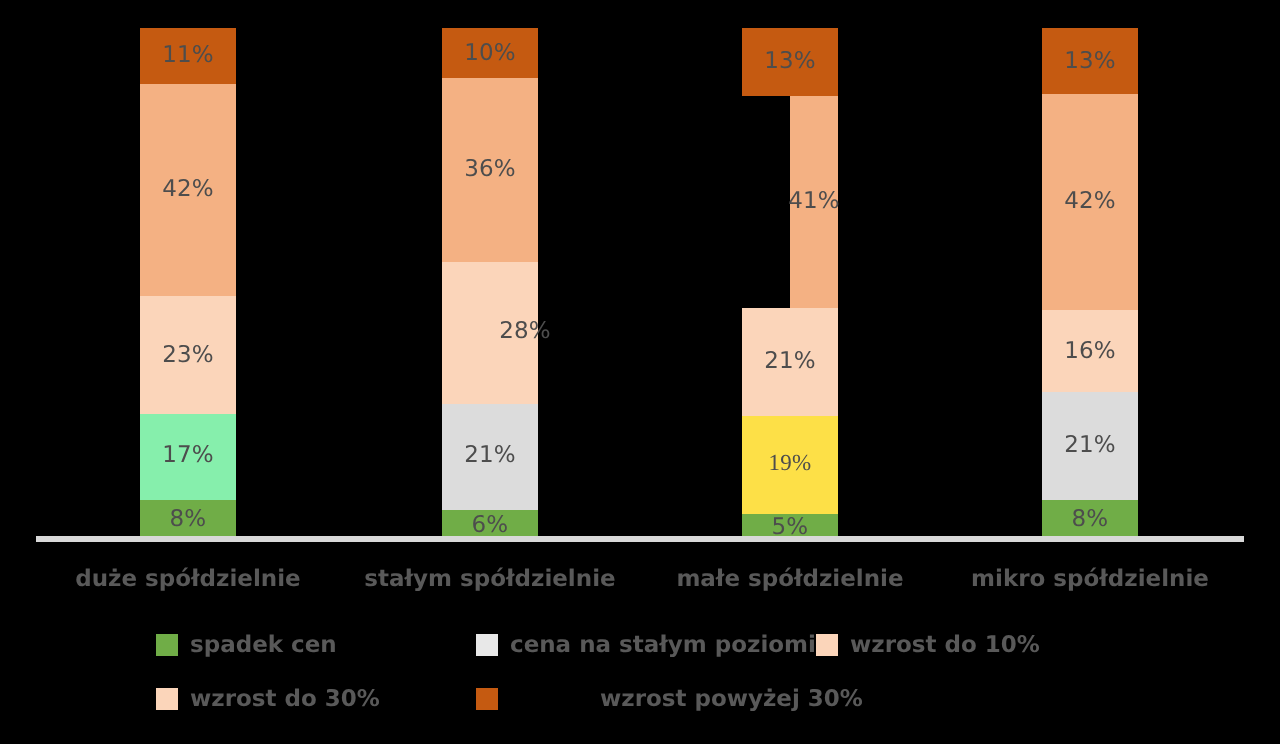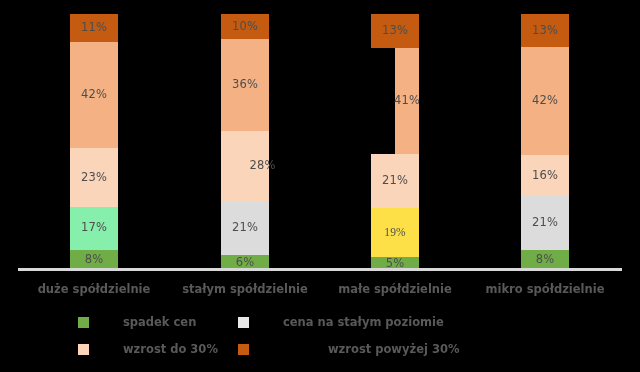--- a/index.html
+++ b/index.html
@@ -80,21 +80,20 @@
     width: 11px;
     height: 11px;
     margin-right: 6px;
     flex: 0 0 auto;
   }
   .legend-text {
     font-size: 11.5px;
     color: #595959;
     font-weight: 700;
     line-height: 1;
-    margin-left: 28px;
   }
 </style>
 </head>
 <body>
 
 <div id="chart-root">
 
   <div class="plot-area">
 
     <div class="bar-group" style="left:70px; height:256px;">
@@ -183,20 +182,24 @@
     <div class="legend-item" style="left:78px; top:5px;">
       <span class="legend-swatch" style="background:#70AD47;"></span>
       <span class="legend-text">spadek cen</span>
     </div>
 
     <div class="legend-item" style="left:238px; top:5px;">
       <span class="legend-swatch" style="background:#E8E8E8;"></span>
       <span class="legend-text">cena na stałym poziomie</span>
     </div>
 
+    <div class="legend-item" style="left:408px; top:5px;">
+      <span class="legend-swatch" style="background:#FBD5BA;"></span>
+      <span class="legend-text">wzrost do 10%</span>
+    </div>
 
     <div class="legend-item" style="left:78px; top:32px;">
       <span class="legend-swatch" style="background:#FBD5BA;"></span>
       <span class="legend-text">wzrost do 30%</span>
     </div>
 
     <div class="legend-item" style="left:238px; top:32px;gap:45px;">
       <span class="legend-swatch" style="background:#C55A11;"></span>
       <span class="legend-text">wzrost powyżej 30%</span>
     </div>

